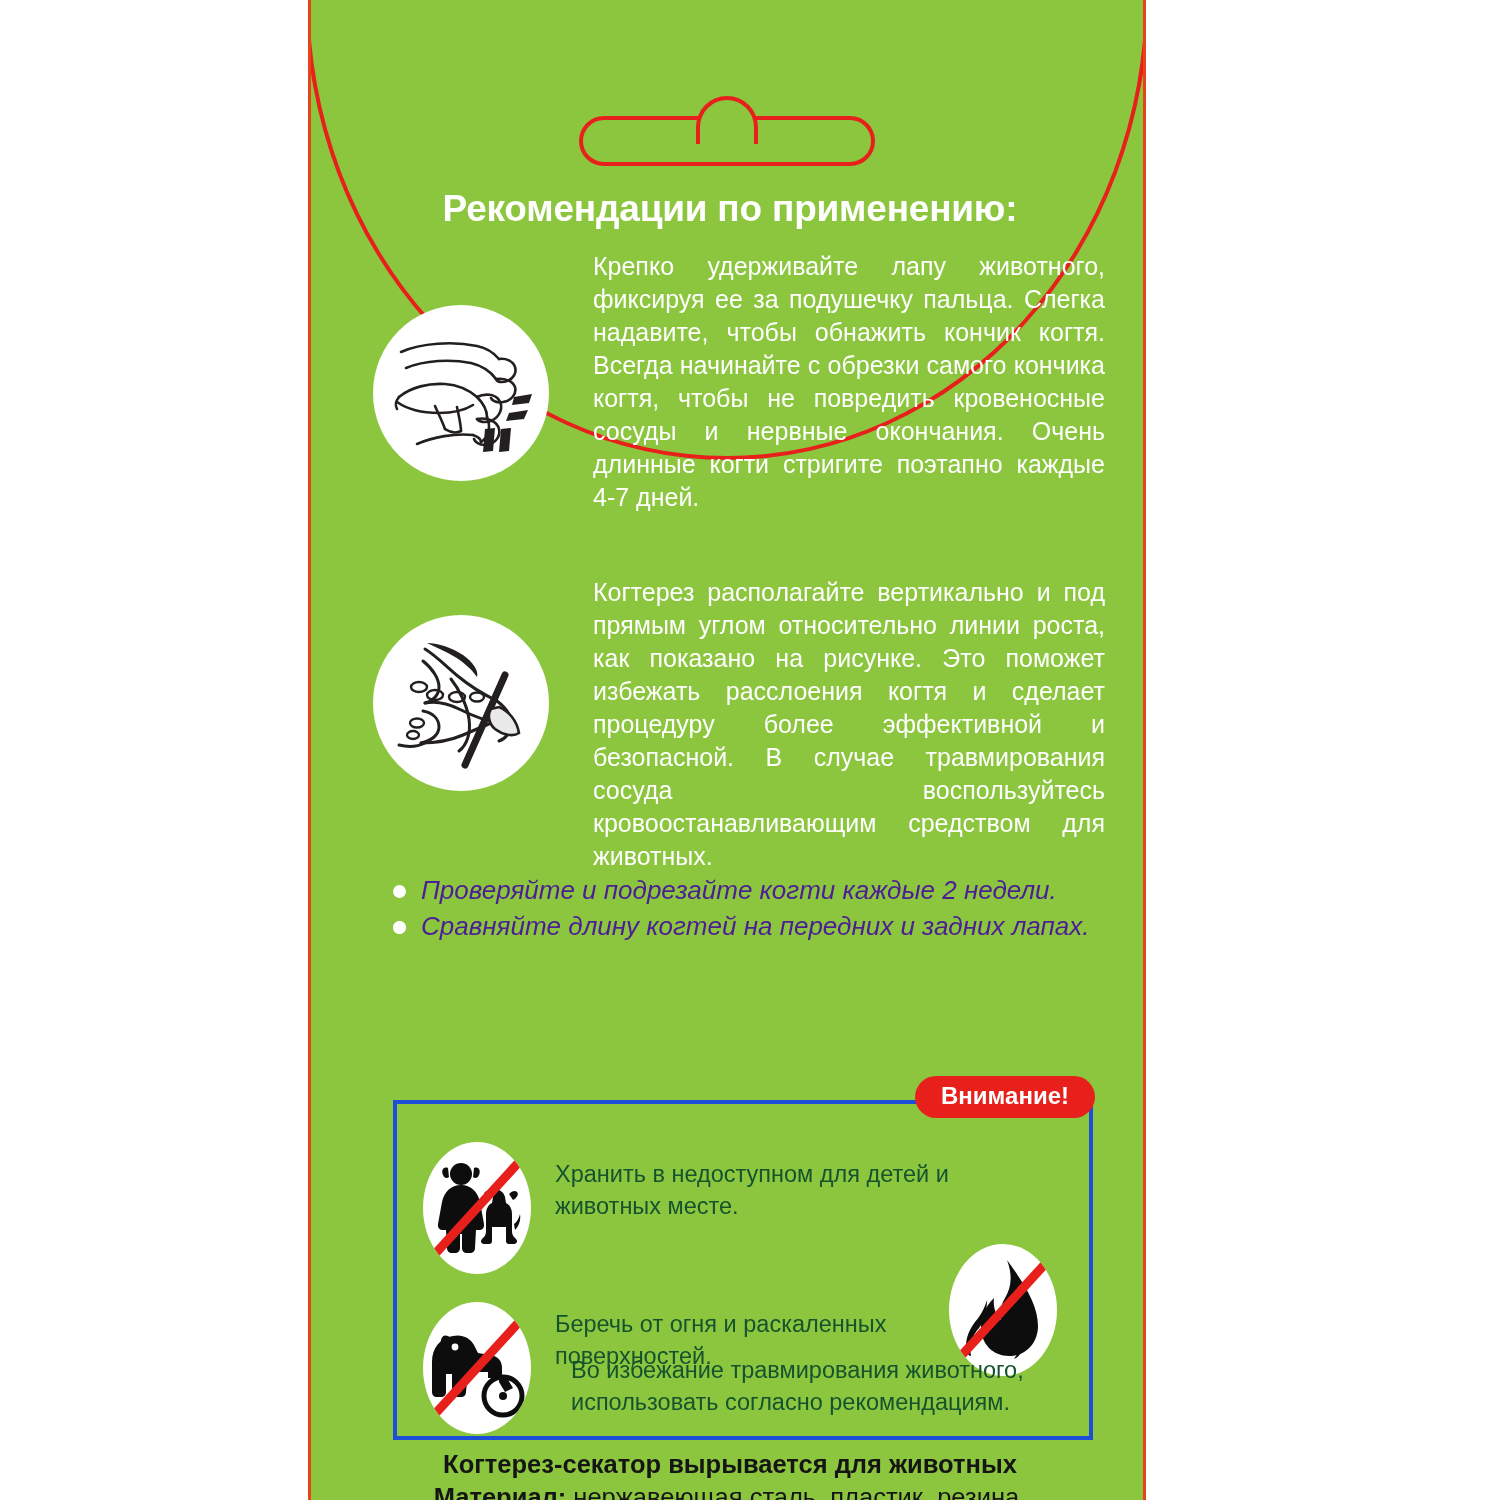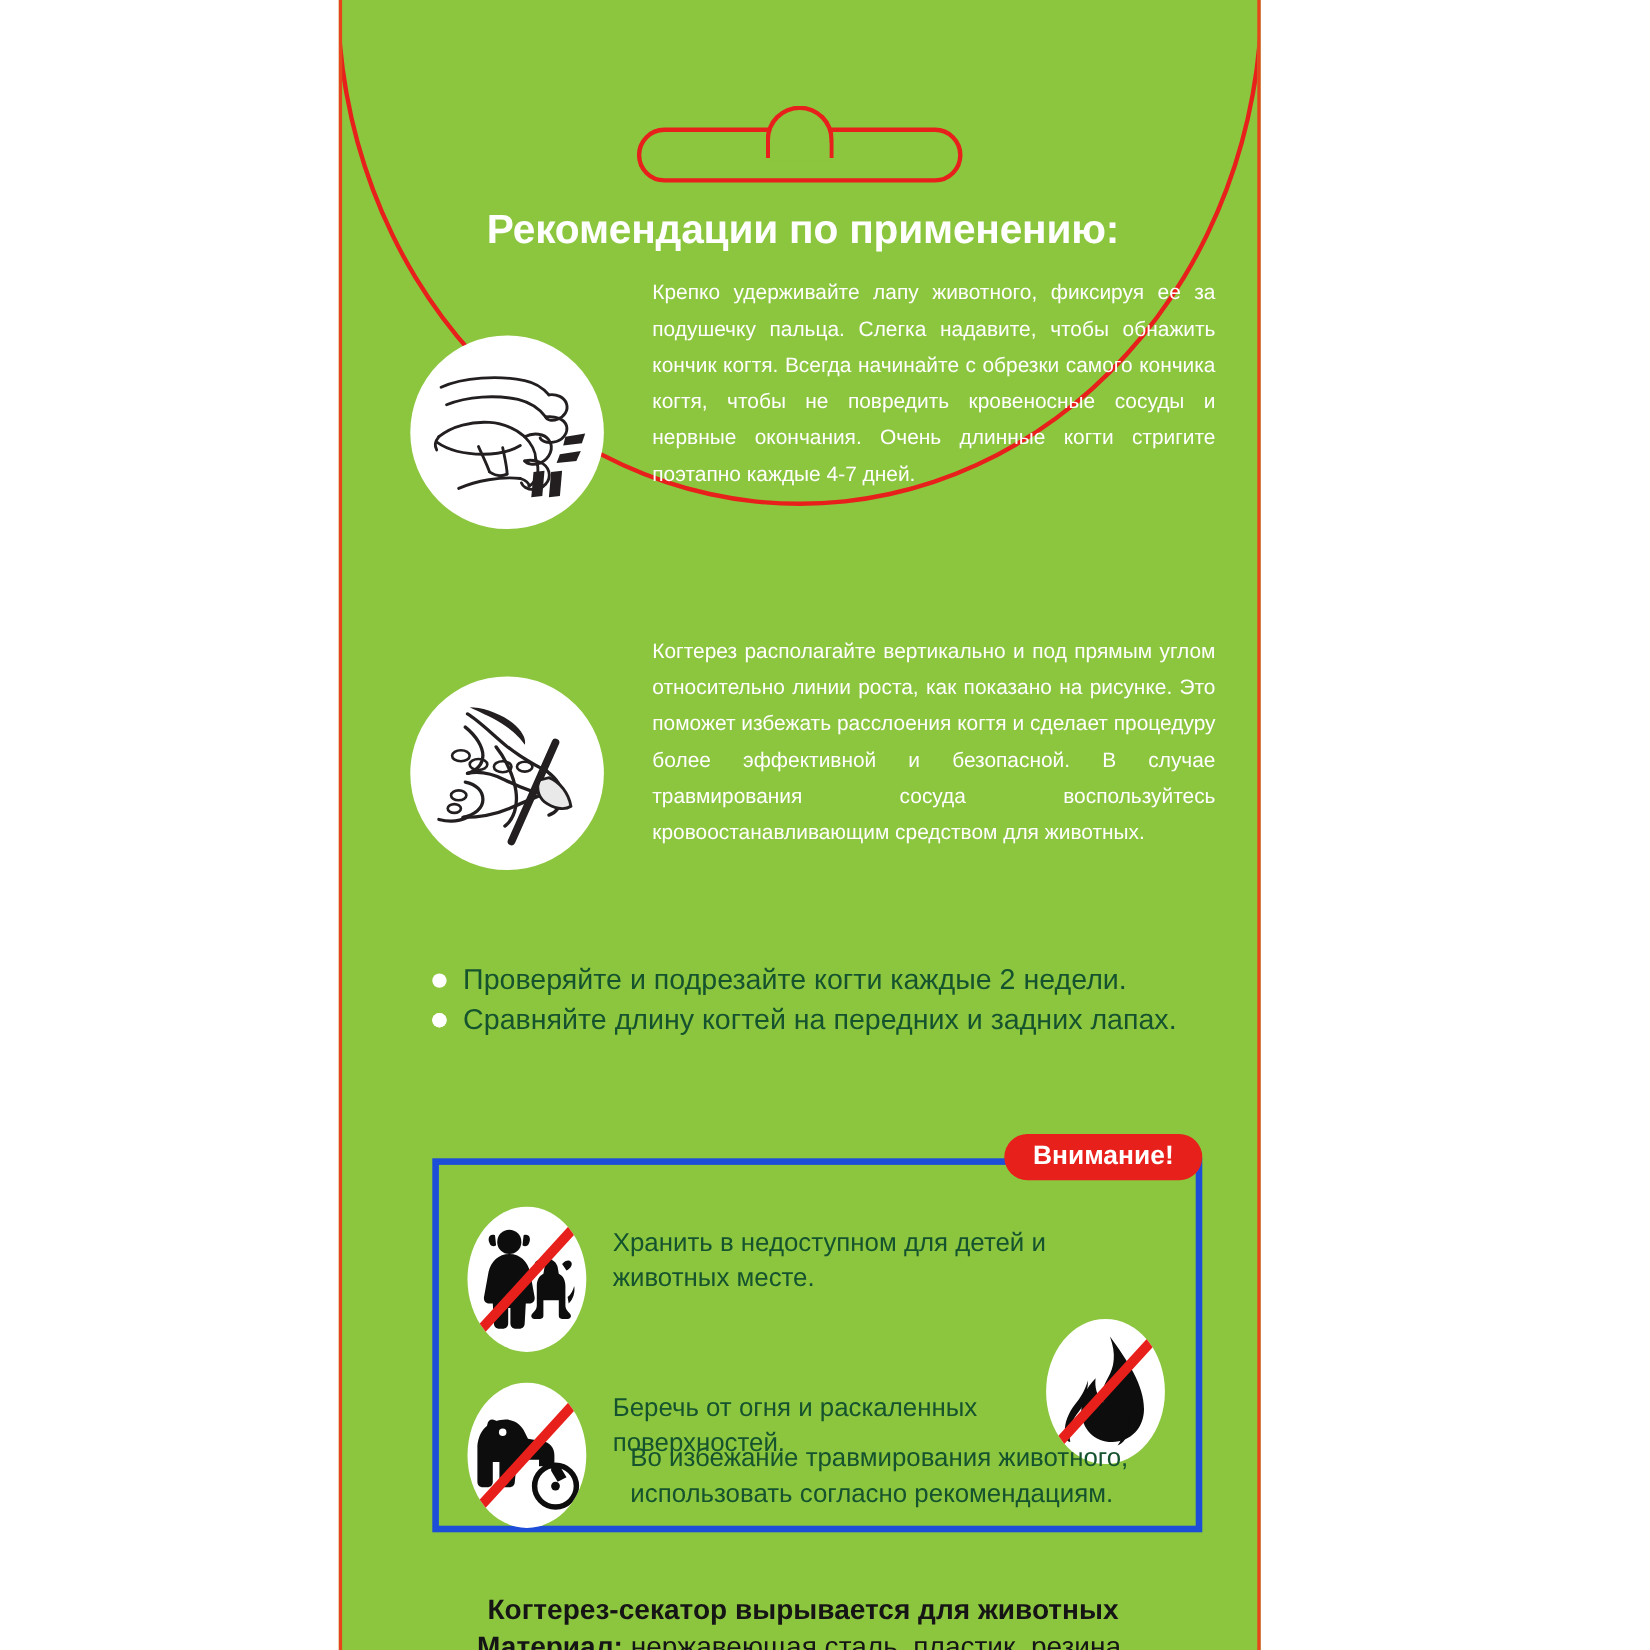--- a/index.html
+++ b/index.html
@@ -52,42 +52,42 @@
   }
 
   
   .step{position:absolute;left:0;width:838px;}
   .step-figure{
     position:absolute;left:62px;border-radius:50%;background:#ffffff;
     width:176px;height:176px;
   }
   .step-text{
     position:absolute;left:282px;width:512px;
-    color:#ffffff;font-size:19px;line-height:33px;text-align:justify;
+    color:#ffffff;font-size:25px;line-height:33px;text-align:justify;
     text-align-last:left;
   }
   #step1{top:250px;}
   #step1 .step-figure{top:55px;}
   #step2{top:576px;}
   #step2 .step-figure{top:39px;}
 
   
   #bullets{position:absolute;left:0;top:874px;width:838px;}
   .bullet-row{position:relative;padding-left:110px;margin-bottom:3px;}
   .bullet-dot{
     position:absolute;left:82px;top:11px;width:13px;height:13px;border-radius:50%;background:#ffffff;
   }
   .bullet-text{
-    color:#14532d;font-size:26px;line-height:33px;width:690px;text-align:justify;text-align-last:left;
+    color:#4c1d95;font-size:26px;line-height:33px;width:690px;text-align:justify;text-align-last:left;font-style:italic;
   }
 
   
   #warn{
-    position:absolute;left:82px;top:1053px;width:700px;height:340px;
-    border:6px solid #1d4ed8;box-sizing:border-box;
+    position:absolute;left:82px;top:1100px;width:700px;height:340px;
+    border:4px solid #1d4ed8;box-sizing:border-box;
   }
   #warn-badge{
     position:absolute;right:-6px;top:-28px;
     background:#E8201C;color:#ffffff;font-weight:bold;font-size:24px;
     padding:6px 26px 8px 26px;border-radius:22px;white-space:nowrap;
   }
   .warn-item{position:absolute;}
   .warn-text{color:#14532d;font-size:23.5px;line-height:32px;}
   .prohib{
     position:absolute;border-radius:50%;background:#ffffff;overflow:hidden;

